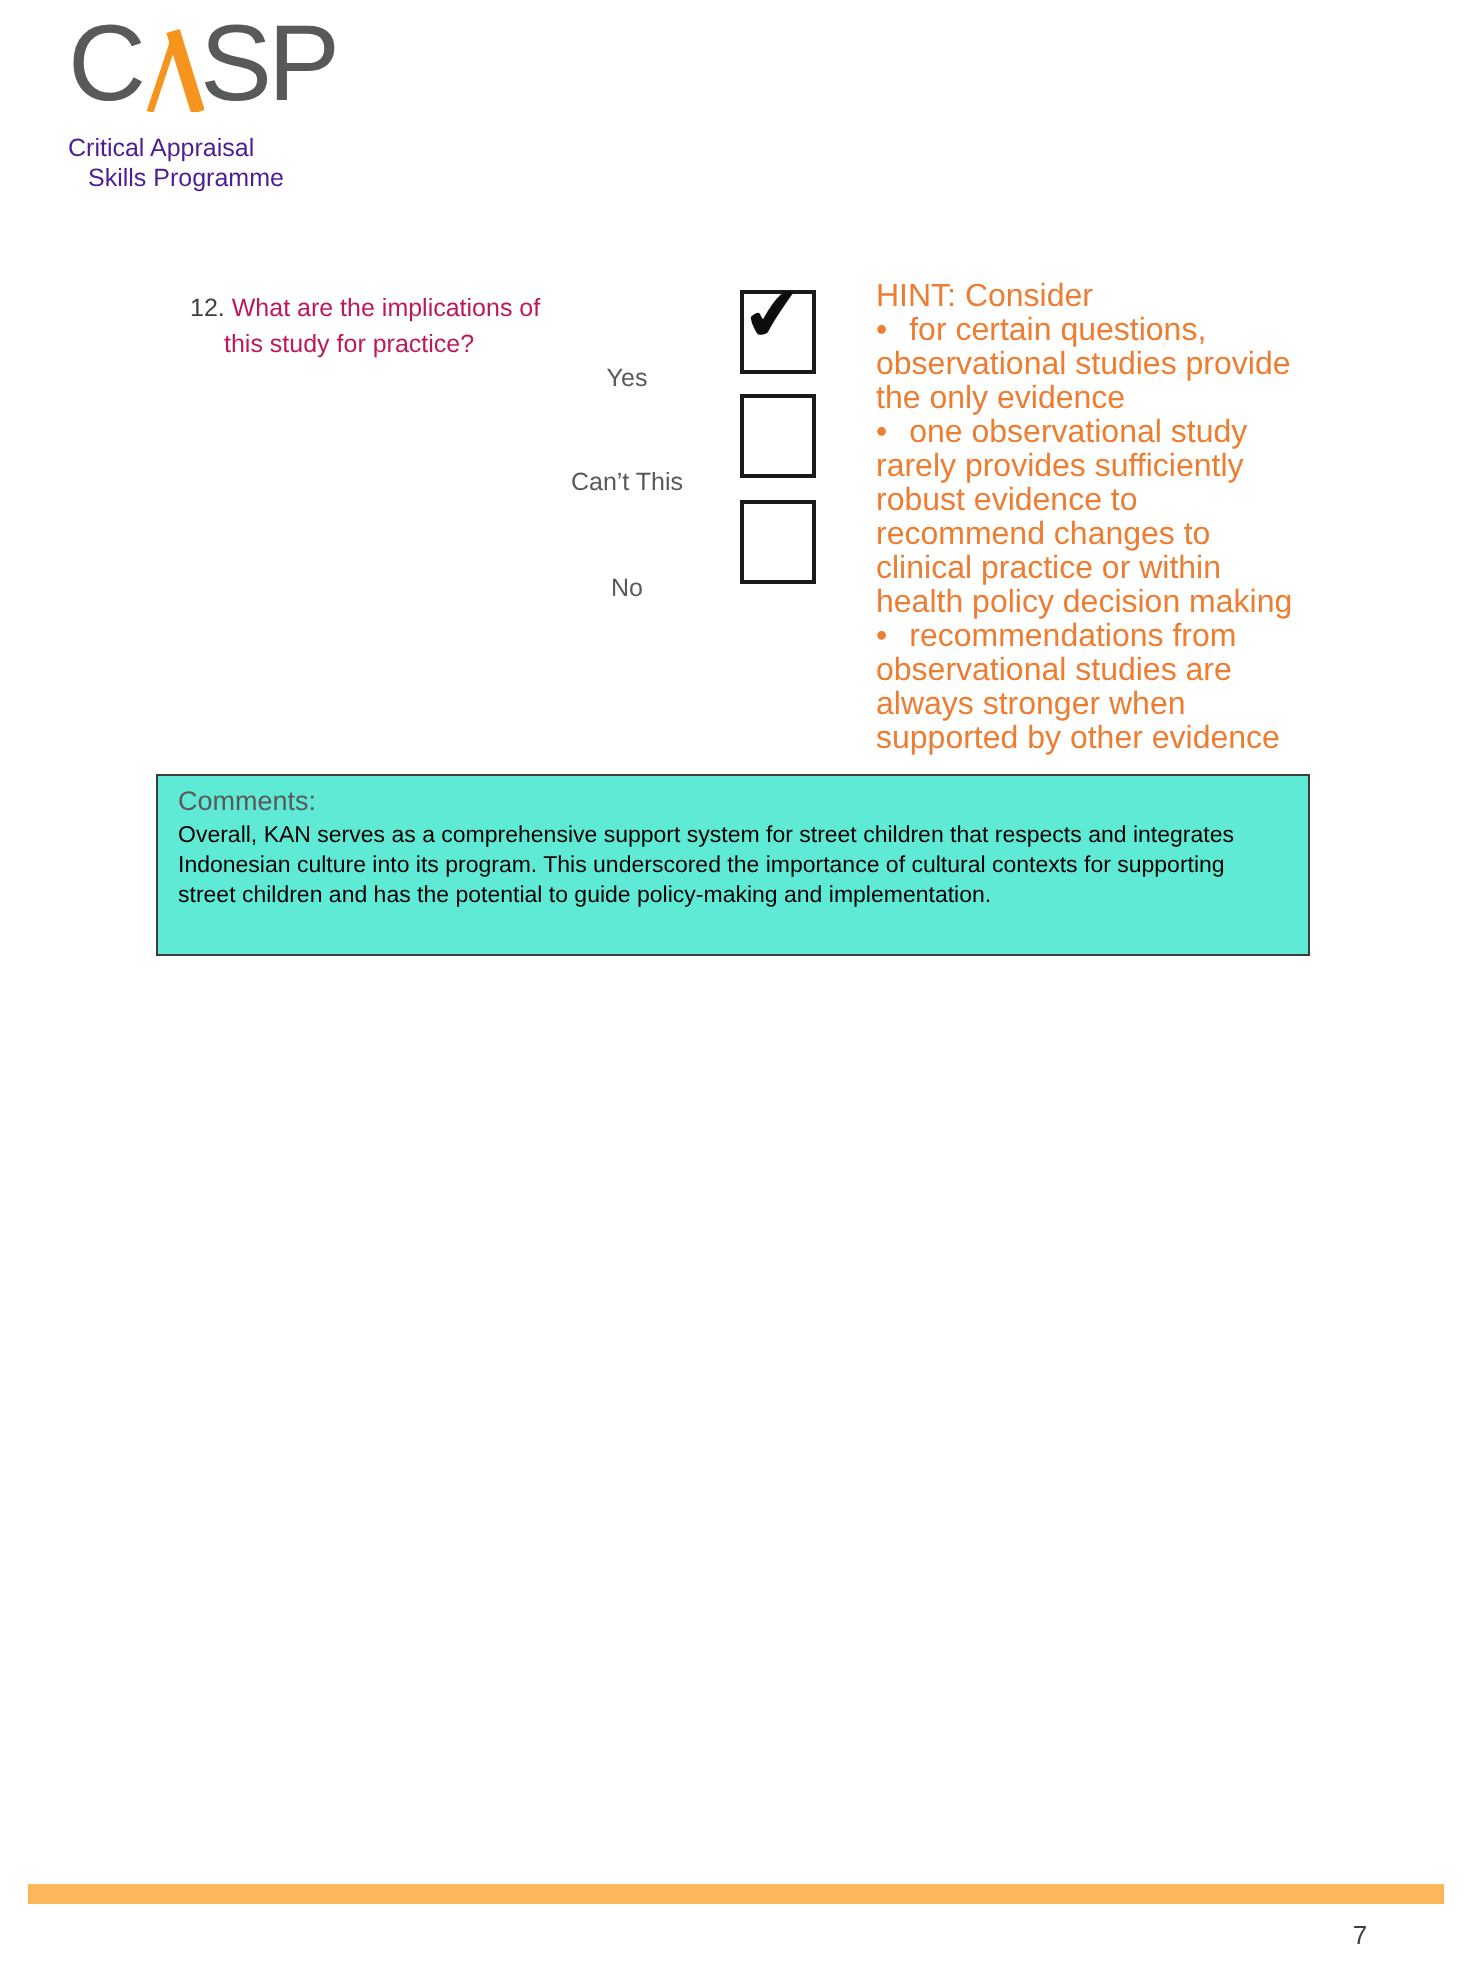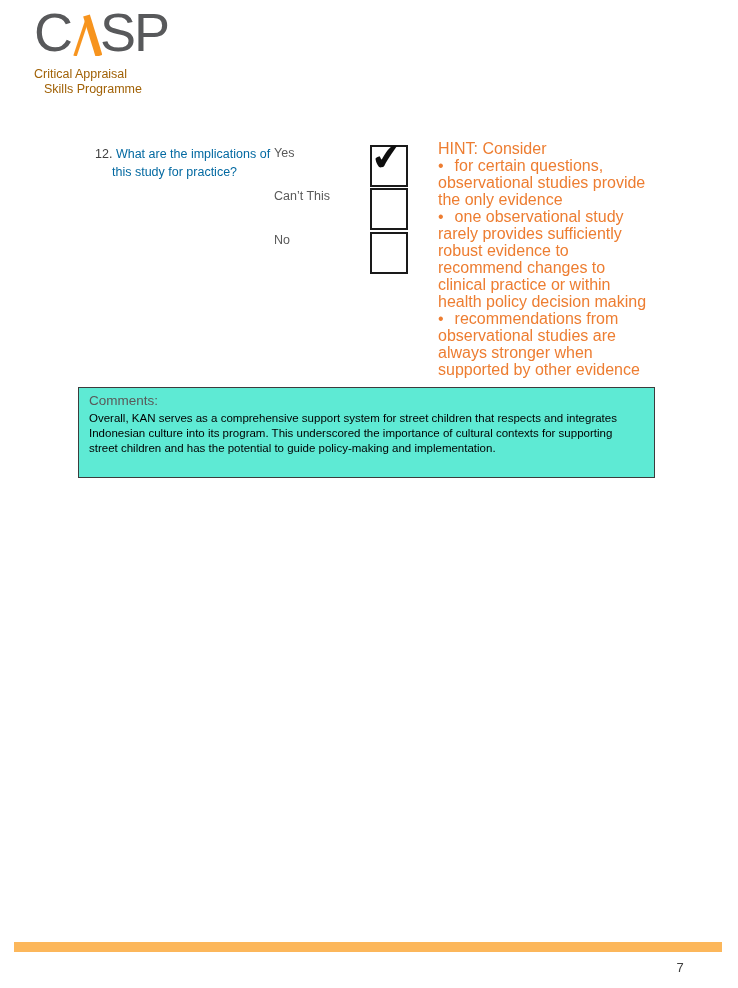--- a/index.html
+++ b/index.html
@@ -15,39 +15,39 @@
   
   .logo { position:absolute; left:34px; top:10px; }
   .logo-word {
     position:relative; height:48px;
     color:#58595B; font-size:54px; line-height:44px;
     letter-spacing:-2px; font-weight:400;
   }
   .logo-c { position:absolute; left:0; top:0; }
   .logo-caret { position:absolute; left:38px; top:4px; }
   .logo-sp { position:absolute; left:66px; top:0; }
-  .tagline { margin-top:9px; color:#a16207; font-size:12.5px; line-height:15px; }
+  .tagline { margin-top:9px; color:#4c1d95; font-size:12.5px; line-height:15px; }
   .tagline .tag2 { margin-left:10px; }
 
   
   .question {
     position:absolute; left:95px; top:146px; width:192px;
     font-size:12.5px; line-height:17.5px;
     padding-left:17px; text-indent:-17px;
   }
   .qnum { color:#404040; }
-  .qtext { color:#0369a1; }
+  .qtext { color:#be185d; }
 
   
   .answers { position:absolute; left:274px; top:145px; }
   .opt-row { display:flex; align-items:flex-start; margin-bottom:1px; }
   .opt-row.gap2 { margin-bottom:2px; }
   .opt-label {
-    width:96px; text-align:left; padding-right:17px; padding-top:1px;
-    color:#595959; font-size:12.5px;
+    width:96px; text-align:center; padding-right:17px; padding-top:1px;
+    color:#595959; font-size:12.5px;margin-top:36px;
   }
   .checkbox {
     position:relative; display:block; width:38px; height:42px;
     background:#fff; border:2px solid #1a1a1a;
   }
   .check {
     position:absolute; left:-1px; top:-8px;
     font-family:"DejaVu Sans", sans-serif;
     font-size:37px; line-height:1; color:#0d0d0d;
     transform:rotate(-6deg);

